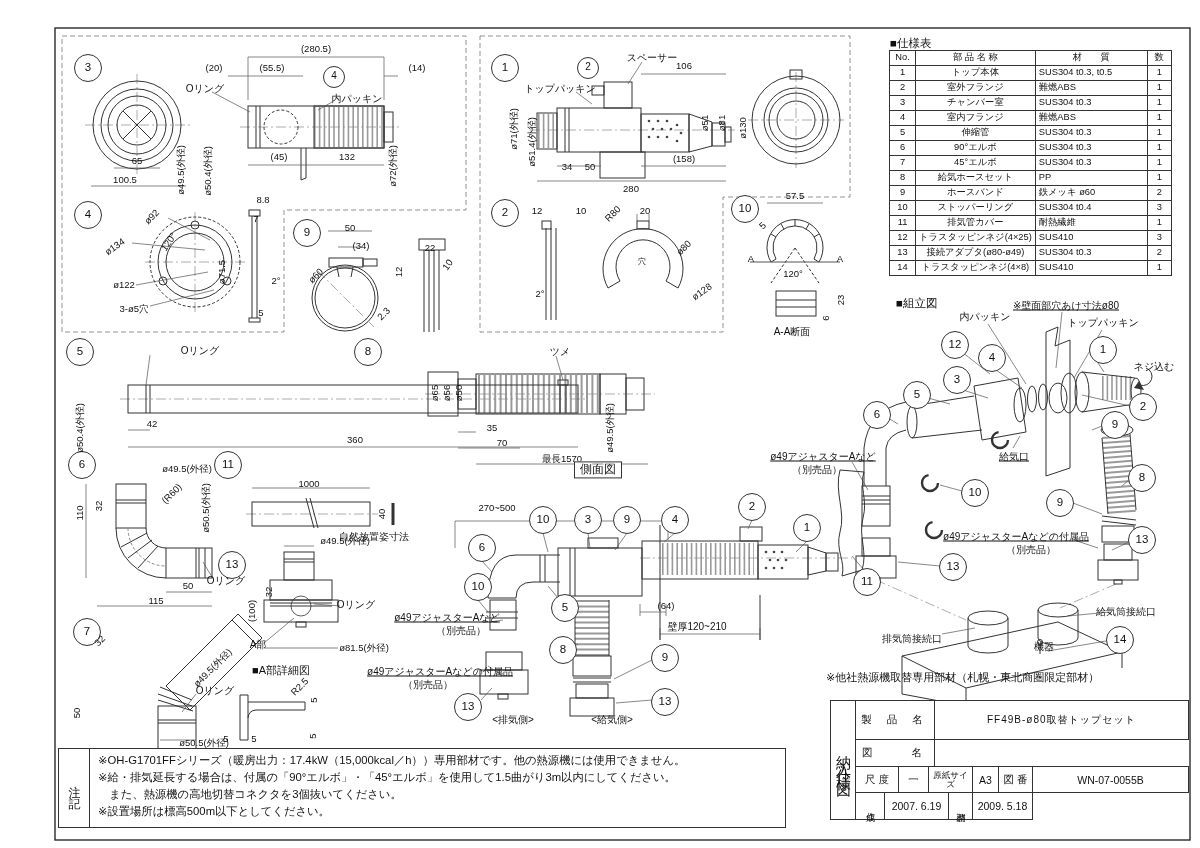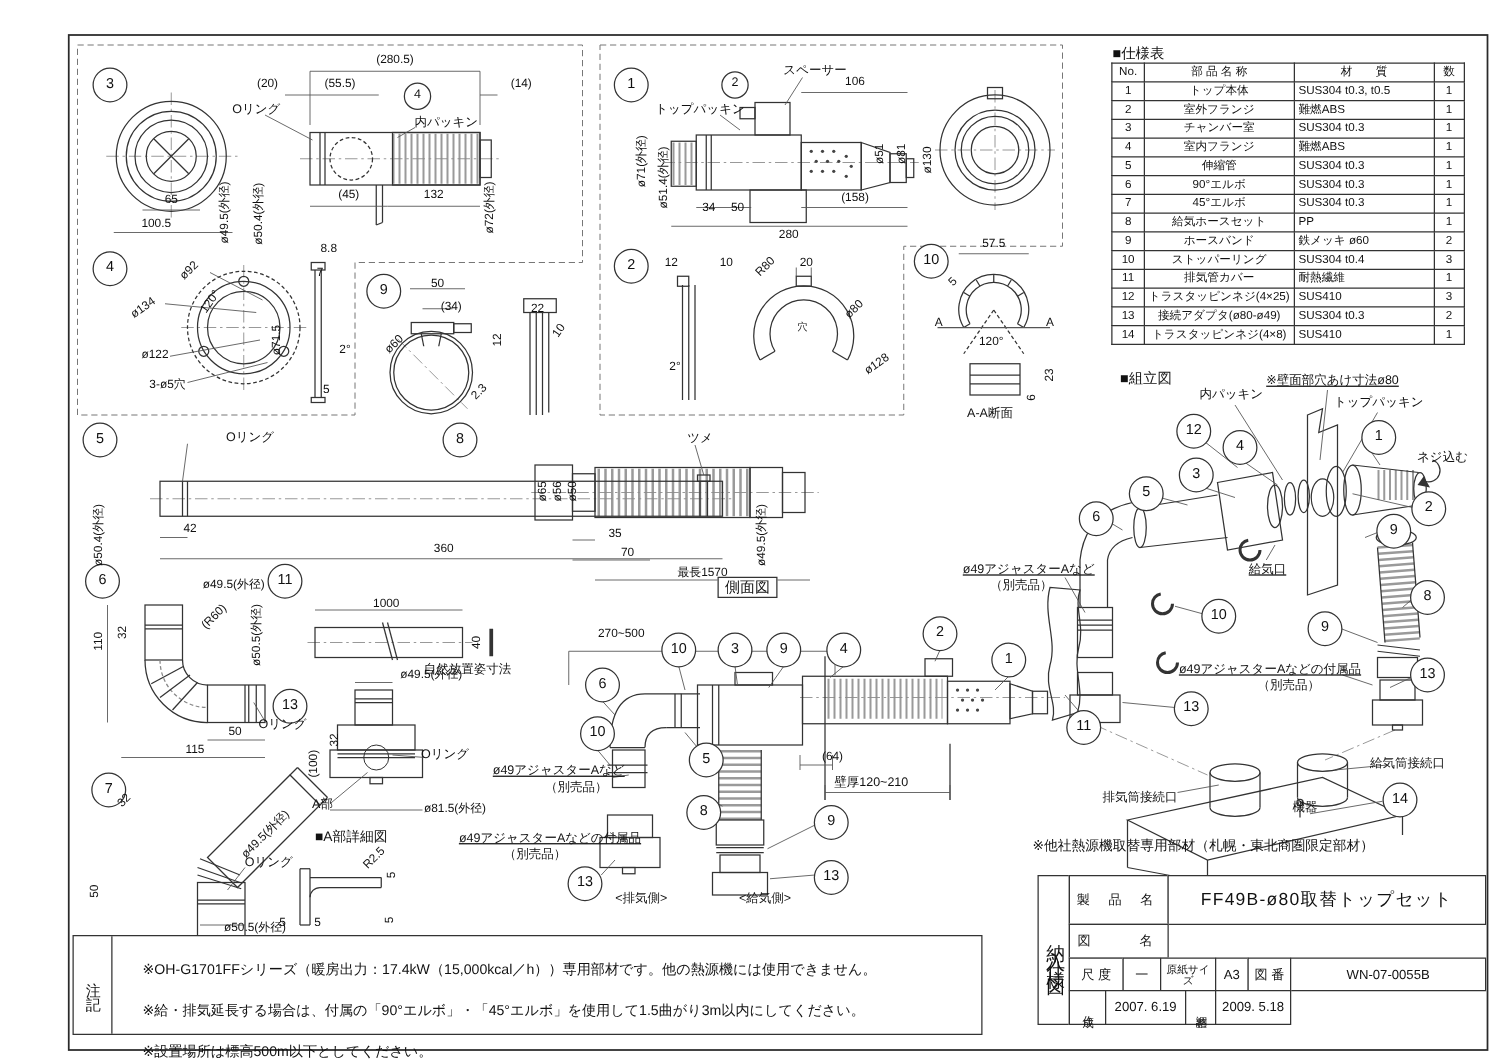--- a/index.html
+++ b/index.html
@@ -23,27 +23,27 @@
   .spec{position:absolute;left:889px;top:50px;border-collapse:collapse;background:#fff;}
   .spec th,.spec td{border:1px solid #333;font-size:9.3px;font-weight:normal;
            padding:0 3px;height:14px;line-height:1;text-align:center;white-space:nowrap;}
   .spec td.mat{text-align:left;}
   .notes{position:absolute;left:58px;top:748px;width:728px;height:80px;border:1.4px solid #333;
          display:flex;background:#fff;box-sizing:border-box;}
   .notes-label{width:30px;border-right:1.4px solid #333;display:flex;align-items:center;
          justify-content:center;writing-mode:vertical-rl;text-orientation:upright;
          letter-spacing:12px;font-size:12px;}
   .notes-body{flex:1;padding:3px 8px;font-size:11.3px;line-height:1.5;}
-  .notes-body p{margin:16px;}
+  .notes-body p{margin:0;}
   .tb{position:absolute;border:1px solid #333;display:flex;align-items:center;justify-content:center;
       background:#fff;box-sizing:border-box;font-size:10.5px;color:#111;text-align:center;}
   .tb.vert{writing-mode:vertical-rl;text-orientation:upright;letter-spacing:7px;font-size:15px;}
   .tb.small{font-size:8.5px;line-height:1.05;}
   .tb.vsmall{writing-mode:vertical-rl;text-orientation:upright;font-size:9px;letter-spacing:1px;}
-  .tb.big{font-size:14px;letter-spacing:1px;}
+  .tb.big{font-size:10px;letter-spacing:1px;}
   .tb.sp{letter-spacing:6px;}
   .tb.logo{font-size:15px;font-weight:bold;font-style:italic;letter-spacing:1px;}
 </style>
 </head>
 <body>
 
 <div class="sheet">
 
 <svg width="1200" height="848" viewBox="0 0 1200 848">
 
@@ -725,20 +725,21 @@
           <td>1</td>
         </tr>
   </tbody>
 </table>
 
 <div class="notes">
   <div class="notes-label">注記</div>
   <div class="notes-body">
     <p>※OH-G1701FFシリーズ（暖房出力：17.4kW（15,000kcal／h））専用部材です。他の熱源機には使用できません。</p>
     <p>※給・排気延長する場合は、付属の「90°エルボ」・「45°エルボ」を使用して1.5曲がり3m以内にしてください。</p>
+    <p>　また、熱源機の高地切替コネクタを3個抜いてください。</p>
     <p>※設置場所は標高500m以下としてください。</p>
   </div>
 </div>
 
 <div class="tb vert" style="left:830px;top:700px;width:26px;height:120px">納入仕様図</div>
 <div class="tb sp" style="left:855px;top:700px;width:80px;height:40px">製 品 名</div>
 <div class="tb big" style="left:934px;top:700px;width:255px;height:40px">FF49B-ø80取替トップセット</div>
 <div class="tb sp" style="left:855px;top:739px;width:80px;height:28px">図　　名</div>
 <div class="tb" style="left:855px;top:766px;width:44px;height:27px">尺 度</div>
 <div class="tb" style="left:898px;top:766px;width:31px;height:27px">一</div>

